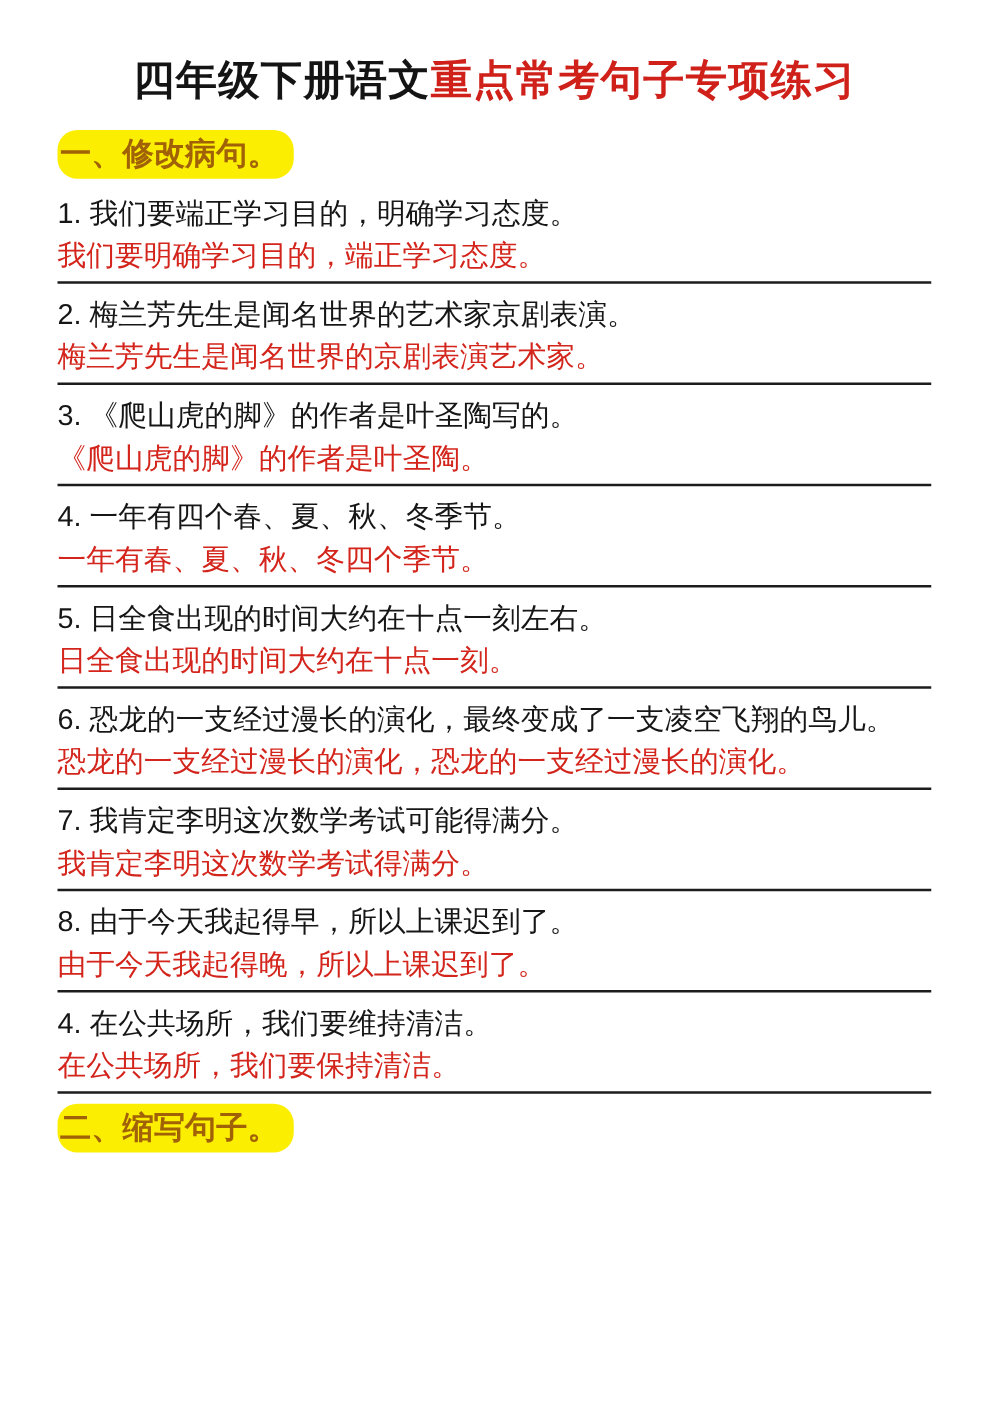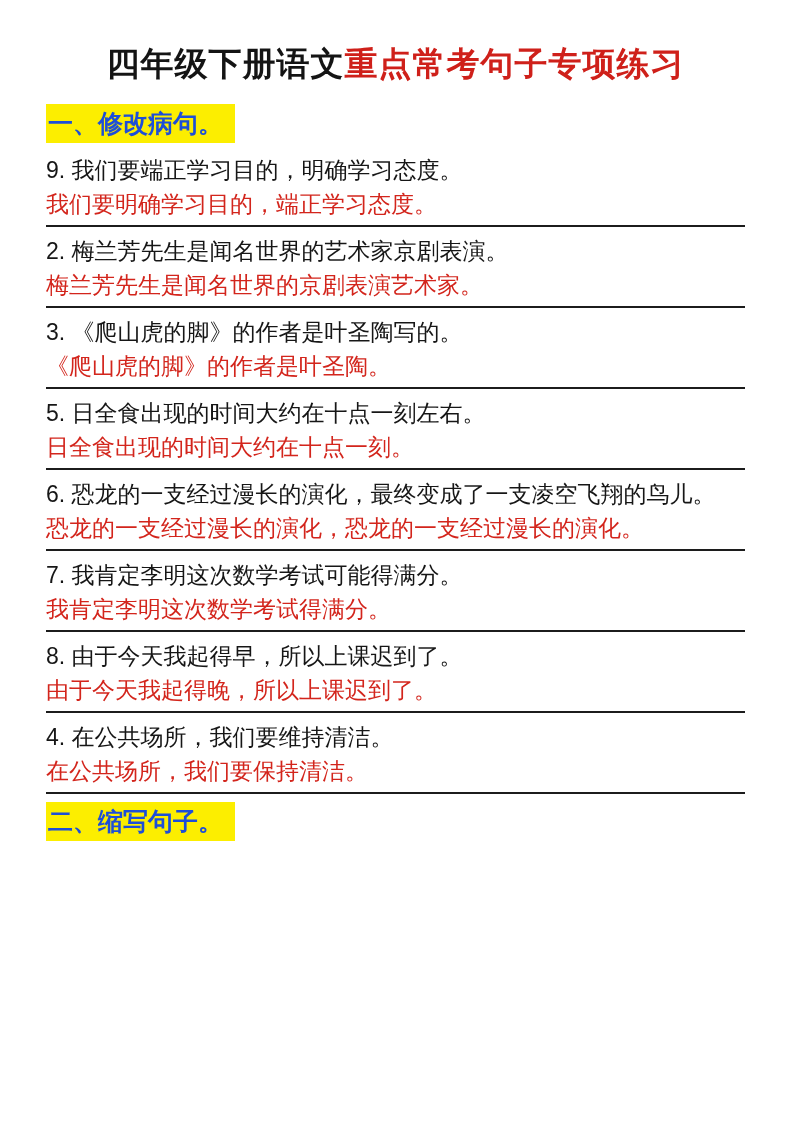--- a/index.html
+++ b/index.html
@@ -25,25 +25,26 @@
     white-space: nowrap;
   }
   .title .t-black { color: #141414; }
   .title .t-red   { color: #cf201a; }
   .section-heading {
     margin: 0 0 8px 0;
   }
   .section-heading .hl {
     display: inline-block;
     background: #fcee00;
-    color: #1d4ed8;
+    color: #a16207;
     font-size: 25px;
     font-weight: bold;
     line-height: 30px;
     padding: 4px 12px 5px 2px;
+    border-radius: 16px;
   }
   .item { margin: 0 0 5px 0; }
   .question {
     font-size: 23px;
     line-height: 38px;
     color: #161616;
     white-space: nowrap;
   }
   .answer {
     font-size: 23px;
@@ -62,34 +63,38 @@
 <div class="page">
 
   <h1 class="title"><span class="t-black">四年级下册语文</span><span class="t-red">重点常考句子专项练习</span></h1>
 
   <div class="section section-1">
     <div class="section-heading">
       <span class="hl">一、修改病句。</span>
     </div>
 
     <div class="item">
-      <div class="question">9. 我们要端正学习目的，明确学习态度。</div>
+      <div class="question">1. 我们要端正学习目的，明确学习态度。</div>
       <div class="answer">我们要明确学习目的，端正学习态度。</div>
     </div>
 
     <div class="item">
       <div class="question">2. 梅兰芳先生是闻名世界的艺术家京剧表演。</div>
       <div class="answer">梅兰芳先生是闻名世界的京剧表演艺术家。</div>
     </div>
 
     <div class="item">
       <div class="question">3. 《爬山虎的脚》的作者是叶圣陶写的。</div>
       <div class="answer">《爬山虎的脚》的作者是叶圣陶。</div>
     </div>
 
+    <div class="item">
+      <div class="question">4. 一年有四个春、夏、秋、冬季节。</div>
+      <div class="answer">一年有春、夏、秋、冬四个季节。</div>
+    </div>
 
     <div class="item">
       <div class="question">5. 日全食出现的时间大约在十点一刻左右。</div>
       <div class="answer">日全食出现的时间大约在十点一刻。</div>
     </div>
 
     <div class="item">
       <div class="question">6. 恐龙的一支经过漫长的演化，最终变成了一支凌空飞翔的鸟儿。</div>
       <div class="answer">恐龙的一支经过漫长的演化，恐龙的一支经过漫长的演化。</div>
     </div>

